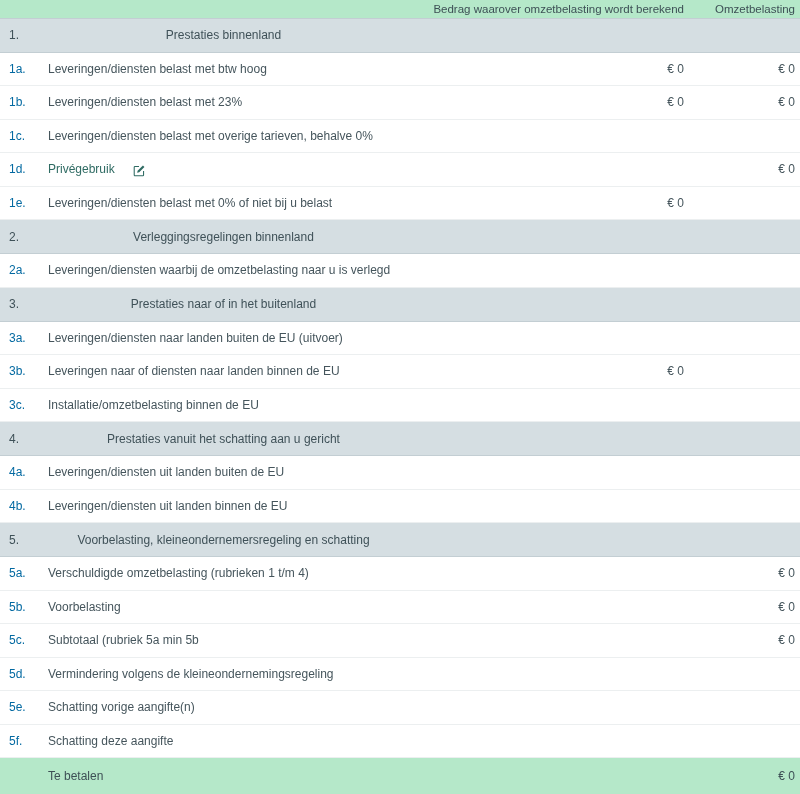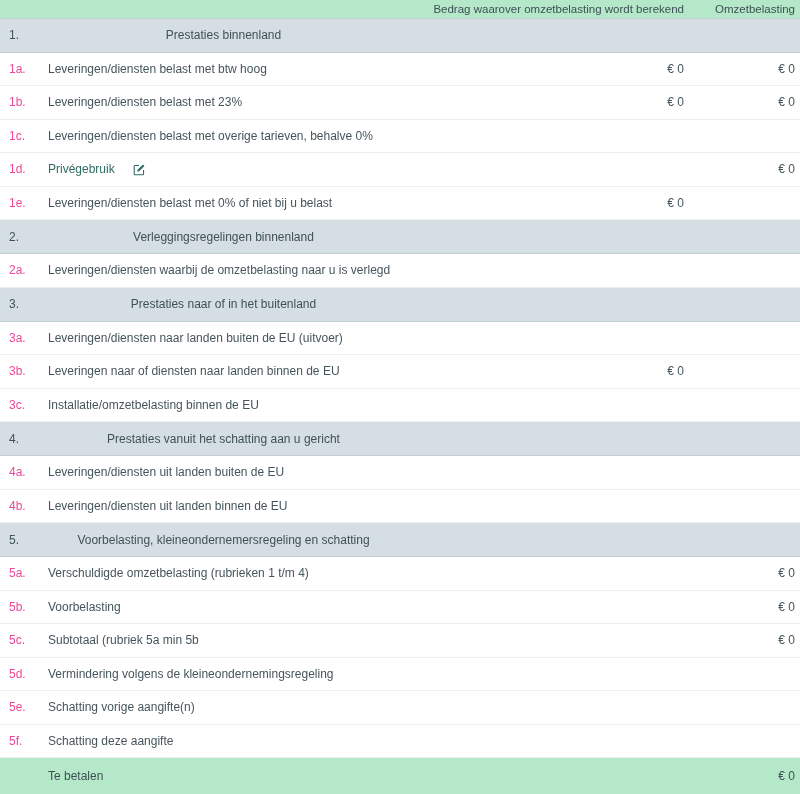--- a/index.html
+++ b/index.html
@@ -71,21 +71,21 @@
     height: 33.5px;
   }
   tr.data-row td {
     font-size: 12px;
     color: #45555c;
     vertical-align: middle;
     border-bottom: 1px solid #eceff0;
   }
   tr.data-row td.cell-num {
     padding-left: 9px;
-    color: #ec4899;
+    color: #0369a1;
   }
   tr.data-row td.cell-desc {
     padding-left: 4px;
   }
   tr.data-row td.cell-base {
     text-align: right;
     padding-right: 8px;
     white-space: nowrap;
   }
   tr.data-row td.cell-tax {
@@ -105,21 +105,21 @@
     vertical-align: middle;
     border-top: 1px solid #a2ddb9;
   }
   tr.total-row td.cell-desc { padding-left: 4px; }
   tr.total-row td.cell-base { text-align: right; padding-right: 8px; }
   tr.total-row td.cell-tax  { text-align: right; padding-right: 5px; white-space: nowrap; }
 
   
   .link-cell {
     display: inline-flex;
-    align-items: flex-start;
+    align-items: flex-end;
     gap: 18px;
   }
   a.row-link {
     color: #2f6b63;
     text-decoration: none;
     font-size: 12px;
   }
   .edit-icon {
     display: inline-block;
     width: 13px;

